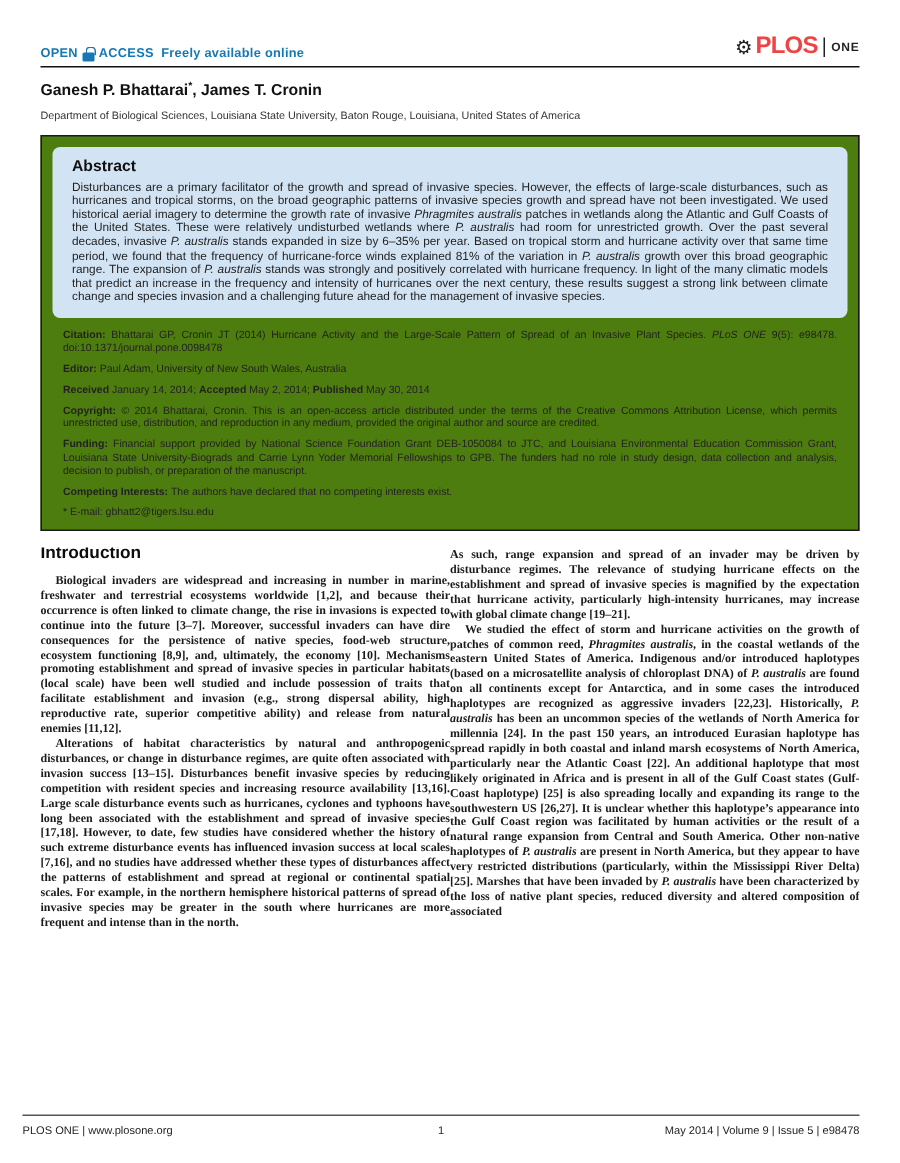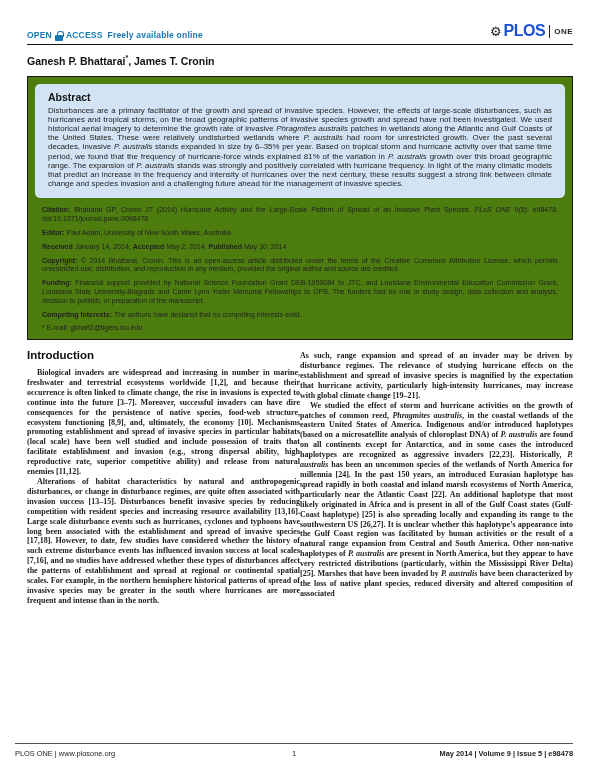--- a/index.html
+++ b/index.html
@@ -12,21 +12,21 @@
 
   
   .topbar { margin-top:22px; display:flex; justify-content:space-between; align-items:flex-end; }
   .oa { color:#1578b5; font-size:8.5px; font-weight:bold; letter-spacing:.2px; display:flex; align-items:flex-end; }
   .oa .free { margin-left:5px; }
   .lock { display:inline-block; width:8px; height:6px; background:#1578b5; border-radius:1px; position:relative; margin:0 3px; top:1px; }
   .lock::before { content:""; position:absolute; top:-4px; left:2px; width:5px; height:5px;
     border:1.3px solid #1578b5; border-bottom:none; border-radius:3px 3px 0 0; }
   .plos { display:flex; align-items:center; }
   .gear { font-size:13px; color:#231f20; margin-right:2px; line-height:1; }
-  .plos-word { font-size:16px; font-weight:800; color:#1d4ed8; letter-spacing:-.5px; }
+  .plos-word { font-size:16px; font-weight:800; color:#ef4444; letter-spacing:-.5px; }
   .plos-sep { width:1px; height:13px; background:#231f20; margin:0 4px; }
   .plos-one { font-size:8px; font-weight:bold; color:#231f20; letter-spacing:.5px; }
   .top-rule { border:none; border-top:1.3px solid #111; margin-top:4px; }
 
   
   .title-row { display:flex; margin-top:12px; }
   h1 { font-size:20px; line-height:1.22; font-weight:bold; color:#0d0d0d; letter-spacing:-.2px; width:520px; }
   .crossmark { width:48px; text-align:center; margin-left:2px; cursor:pointer; }
   .cm-circle { width:30px; height:30px; border-radius:50%; background:radial-gradient(circle at 35% 30%, #3f90cf, #1b68a6);
     margin:2px auto 2px; display:flex; align-items:center; justify-content:center; }
@@ -54,21 +54,21 @@
   .col h3 { font-family:"Liberation Sans", sans-serif; font-size:11.5px; font-weight:bold; color:#0d0d0d; margin-bottom:7px; }
   .col p { margin:0;font-weight:bold; }
   .col p.indent { text-indent:10px; }
 
   
   footer { position:absolute; left:15px; right:27px; bottom:17px;
     border-top:.8px solid #555; padding-top:5px;
     display:flex; align-items:baseline; font-size:7.4px; color:#222; }
   footer .f-left { flex:1; text-align:left; }
   footer .f-page { flex:1; text-align:center; }
-  footer .f-right { flex:1; text-align:right;font-weight:bold; }
+  footer .f-right { flex:1; text-align:right; }
 </style>
 </head>
 <body>
 
 <div class="page">
 
   <header class="topbar">
     <div class="oa">
       <span>OPEN</span>
       <span class="lock"></span>
@@ -79,20 +79,21 @@
       <span class="gear">⚙</span>
       <span class="plos-word">PLOS</span>
       <span class="plos-sep"></span>
       <span class="plos-one">ONE</span>
     </div>
   </header>
   <hr class="top-rule">
 
 
   <div class="authors"><span>Ganesh P. Bhattarai</span><sup>*</sup><span>, James T. Cronin</span></div>
+  <div class="affil">Department of Biological Sciences, Louisiana State University, Baton Rouge, Louisiana, United States of America</div>
 
   <section class="meta-box">
     <div class="abstract">
       <h2>Abstract</h2>
       <p class="abstract-text"><span>Disturbances are a primary facilitator of the growth and spread of invasive species. However, the effects of large-scale disturbances, such as hurricanes and tropical storms, on the broad geographic patterns of invasive species growth and spread have not been investigated. We used historical aerial imagery to determine the growth rate of invasive </span><span style="font-style: italic;">Phragmites australis</span><span> patches in wetlands along the Atlantic and Gulf Coasts of the United States. These were relatively undisturbed wetlands where </span><span style="font-style: italic;">P. australis</span><span> had room for unrestricted growth. Over the past several decades, invasive </span><span style="font-style: italic;">P. australis</span><span> stands expanded in size by 6–35% per year. Based on tropical storm and hurricane activity over that same time period, we found that the frequency of hurricane-force winds explained 81% of the variation in </span><span style="font-style: italic;">P. australis</span><span> growth over this broad geographic range. The expansion of </span><span style="font-style: italic;">P. australis</span><span> stands was strongly and positively correlated with hurricane frequency. In light of the many climatic models that predict an increase in the frequency and intensity of hurricanes over the next century, these results suggest a strong link between climate change and species invasion and a challenging future ahead for the management of invasive species.</span></p>
     </div>
     <div class="meta-rows">
       <p><span style="font-weight: bold;">Citation: </span><span>Bhattarai GP, Cronin JT (2014) Hurricane Activity and the Large-Scale Pattern of Spread of an Invasive Plant Species. </span><span style="font-style: italic;">PLoS ONE</span><span> 9(5): e98478. doi:10.1371/journal.pone.0098478</span></p>
       <p><span style="font-weight: bold;">Editor: </span><span>Paul Adam, University of New South Wales, Australia</span></p>
       <p><span style="font-weight: bold;">Received </span><span>January 14, 2014; </span><span style="font-weight: bold;">Accepted </span><span>May 2, 2014; </span><span style="font-weight: bold;">Published </span><span>May 30, 2014</span></p>

